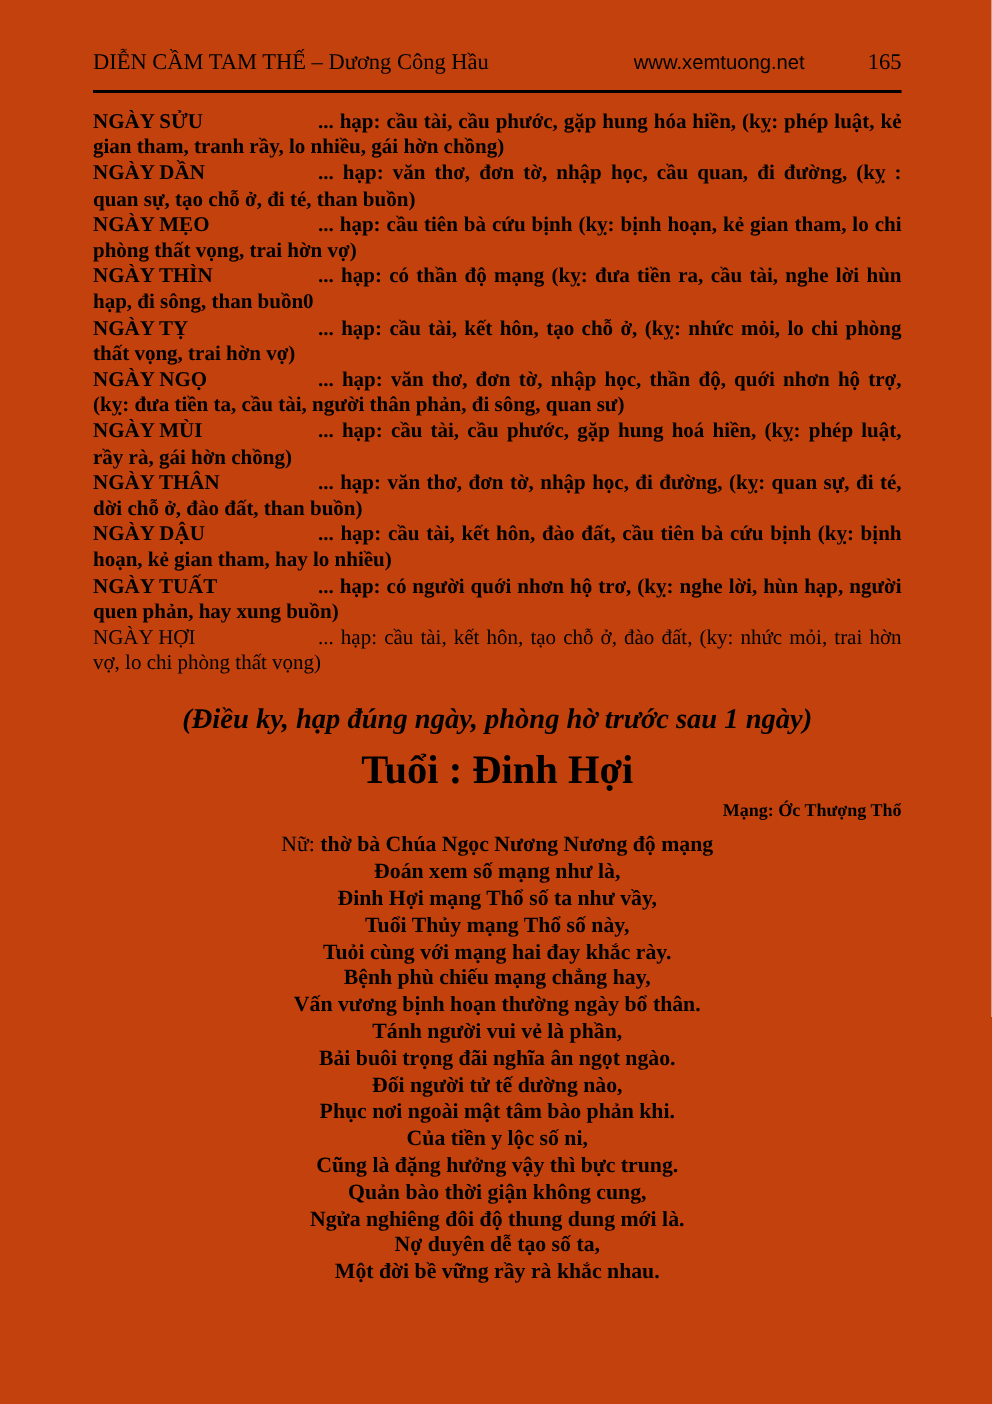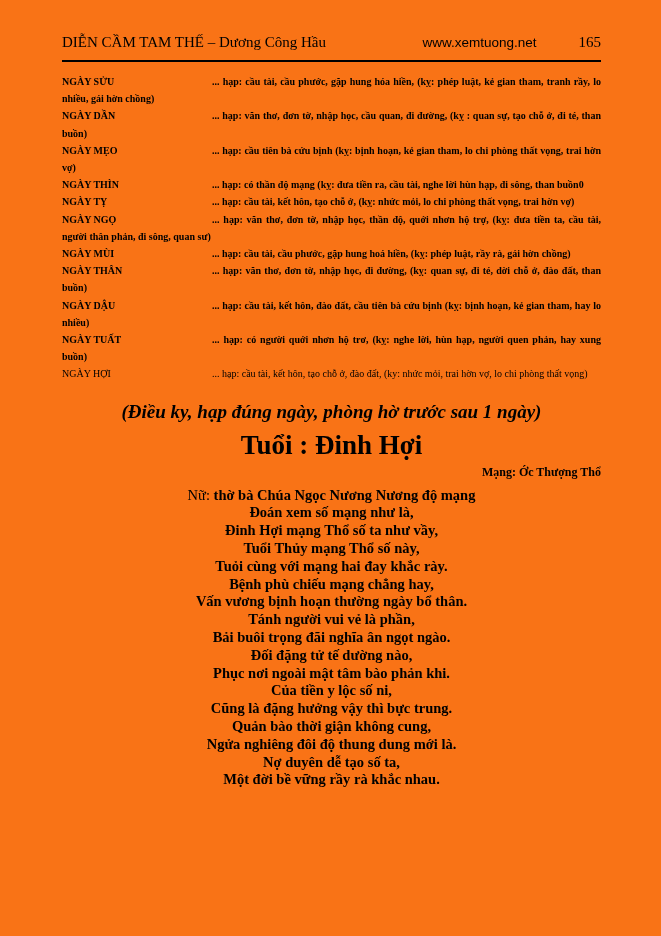--- a/index.html
+++ b/index.html
@@ -1,21 +1,21 @@
 <!DOCTYPE html>
 <html><head>
 <meta charset="utf-8">
 <style>
   html, body { margin: 0; padding: 0; background: #e8e8e8; }
   .page {
     position: relative;
     width: 661px;
     height: 936px;
     margin: 0 auto;
-    background: #f97316;
+    background: #c2410c;
     color: #000000;
     font-family: "Liberation Serif", serif;
     box-sizing: border-box;
     padding: 34px 60px 0 62px;
     overflow: hidden;
   }
   
   .page-header {
     display: flex;
     justify-content: space-between;
@@ -24,21 +24,21 @@
     padding-bottom: 9px;
     border-bottom: 2px solid #000000;
   }
   .book-title { font-weight: normal; white-space: nowrap; }
   .header-right { display: flex; align-items: baseline; gap: 42px; }
   .site-url { font-family: "Liberation Sans", sans-serif; font-size: 13.5px; }
   .page-number { font-size: 15px; }
   
   .day-list {
     margin-top: 11px;
-    font-size: 10px;
+    font-size: 14px;
     line-height: 17.2px;
     text-align: justify;
   }
   .day-entry { margin: 0; font-weight: bold; }
   .day-entry.regular { font-weight: normal; }
   .day-label { display: inline-block; min-width: 150px; }
   
   .note-line {
     text-align: center;
     font-weight: bold;
@@ -120,21 +120,21 @@
 
   <div class="poem">
       <div class="poem-line">Đoán xem số mạng như là,</div>
       <div class="poem-line">Đinh Hợi mạng Thổ số ta như vầy,</div>
       <div class="poem-line">Tuổi Thủy mạng Thổ số này,</div>
       <div class="poem-line">Tuỏi cùng với mạng hai đay khắc rày.</div>
       <div class="poem-line">Bệnh phù chiếu mạng chẳng hay,</div>
       <div class="poem-line">Vấn vương bịnh hoạn thường ngày bổ thân.</div>
       <div class="poem-line">Tánh người vui vẻ là phần,</div>
       <div class="poem-line">Bải buôi trọng đãi nghĩa ân ngọt ngào.</div>
-      <div class="poem-line">Đối đặng tử tế dường nào,</div>
+      <div class="poem-line">Đối người tử tế dường nào,</div>
       <div class="poem-line">Phục nơi ngoài mật tâm bào phản khi.</div>
       <div class="poem-line">Của tiền y lộc số ni,</div>
       <div class="poem-line">Cũng là đặng hưởng vậy thì bực trung.</div>
       <div class="poem-line">Quản bào thời giận không cung,</div>
       <div class="poem-line">Ngửa nghiêng đôi độ thung dung mới là.</div>
       <div class="poem-line">Nợ duyên dễ tạo số ta,</div>
       <div class="poem-line">Một đời bề vững rầy rà khắc nhau.</div>
     </div>
 
 </div>

